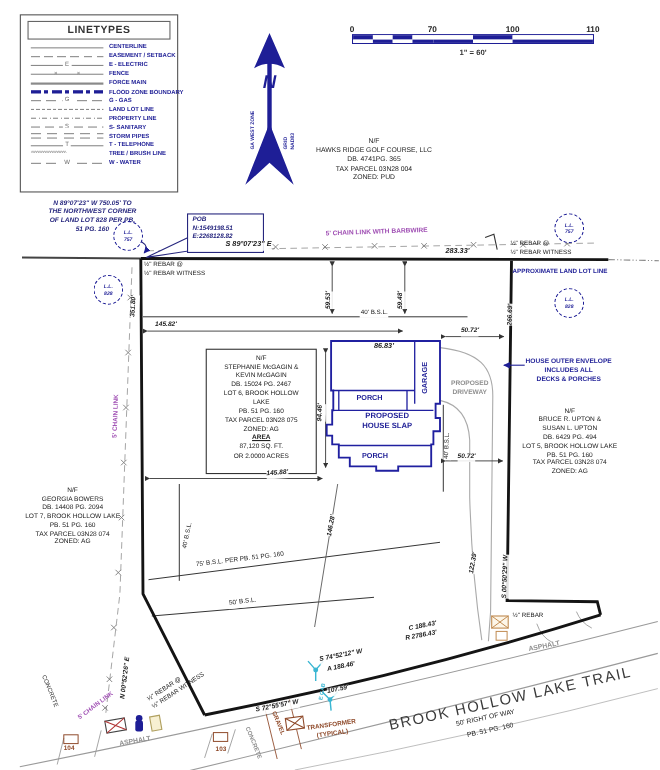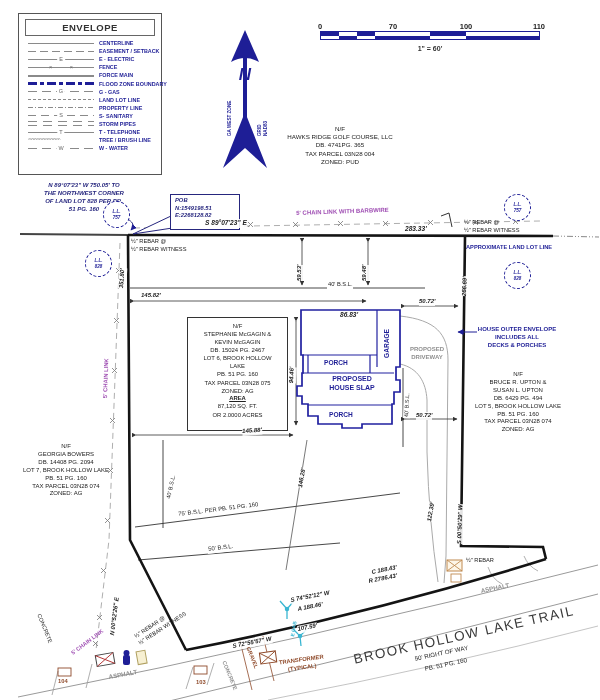--- a/index.html
+++ b/index.html
@@ -191,21 +191,21 @@
 
     <g stroke="#3ab6d2" stroke-width="1.3" fill="none">
       <path d="M287,609 L280,601 M287,609 L294,601 M287,609 L287,619"></path>
       <circle cx="287" cy="609" r="1.6" fill="#3ab6d2"></circle>
       <path d="M300,636 L293,629 M300,636 L307,629 M300,636 L301,646"></path>
       <circle cx="300" cy="636" r="1.6" fill="#3ab6d2"></circle>
     </g>
   </svg>
 
   <div class="legend">
-    <div class="legend-title">ENVELOPE</div>
+    <div class="legend-title">LINETYPES</div>
     <div>
         <div class="lrow">
           <span class="ls ls-centerline"></span>
           <span class="llab">CENTERLINE</span>
         </div>
         <div class="lrow">
           <span class="ls ls-easement"></span>
           <span class="llab">EASEMENT / SETBACK</span>
         </div>
         <div class="lrow">

